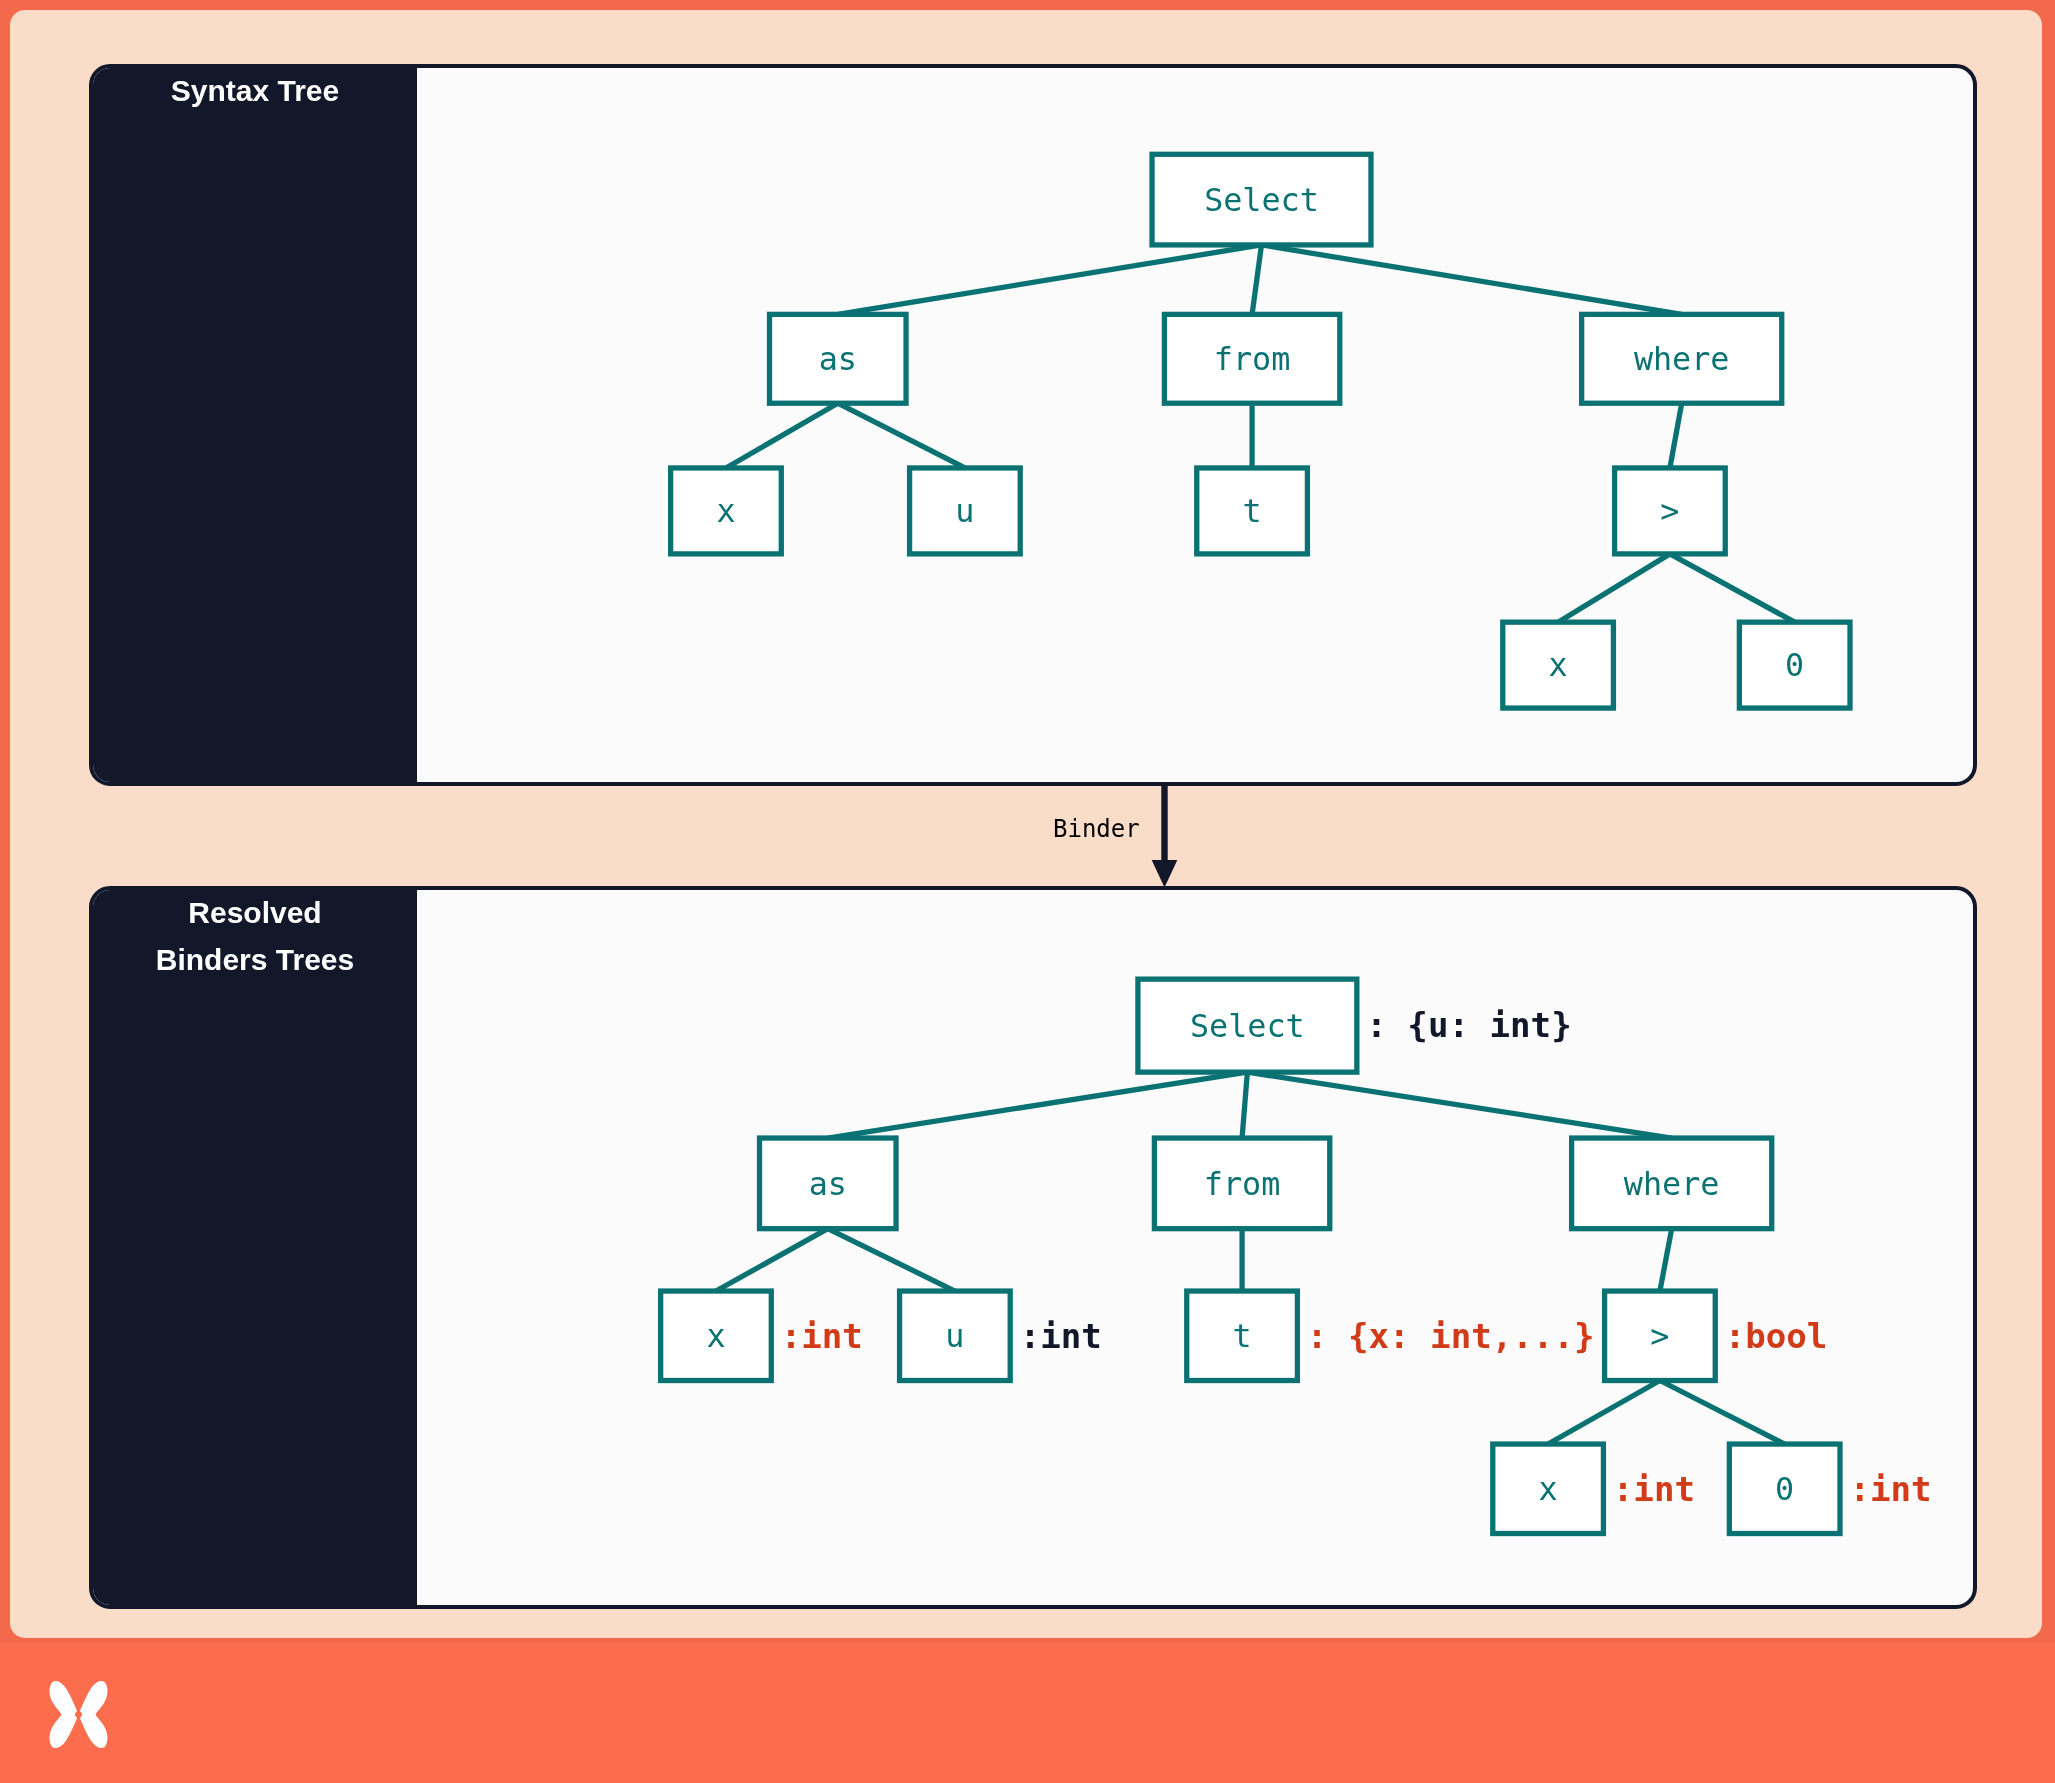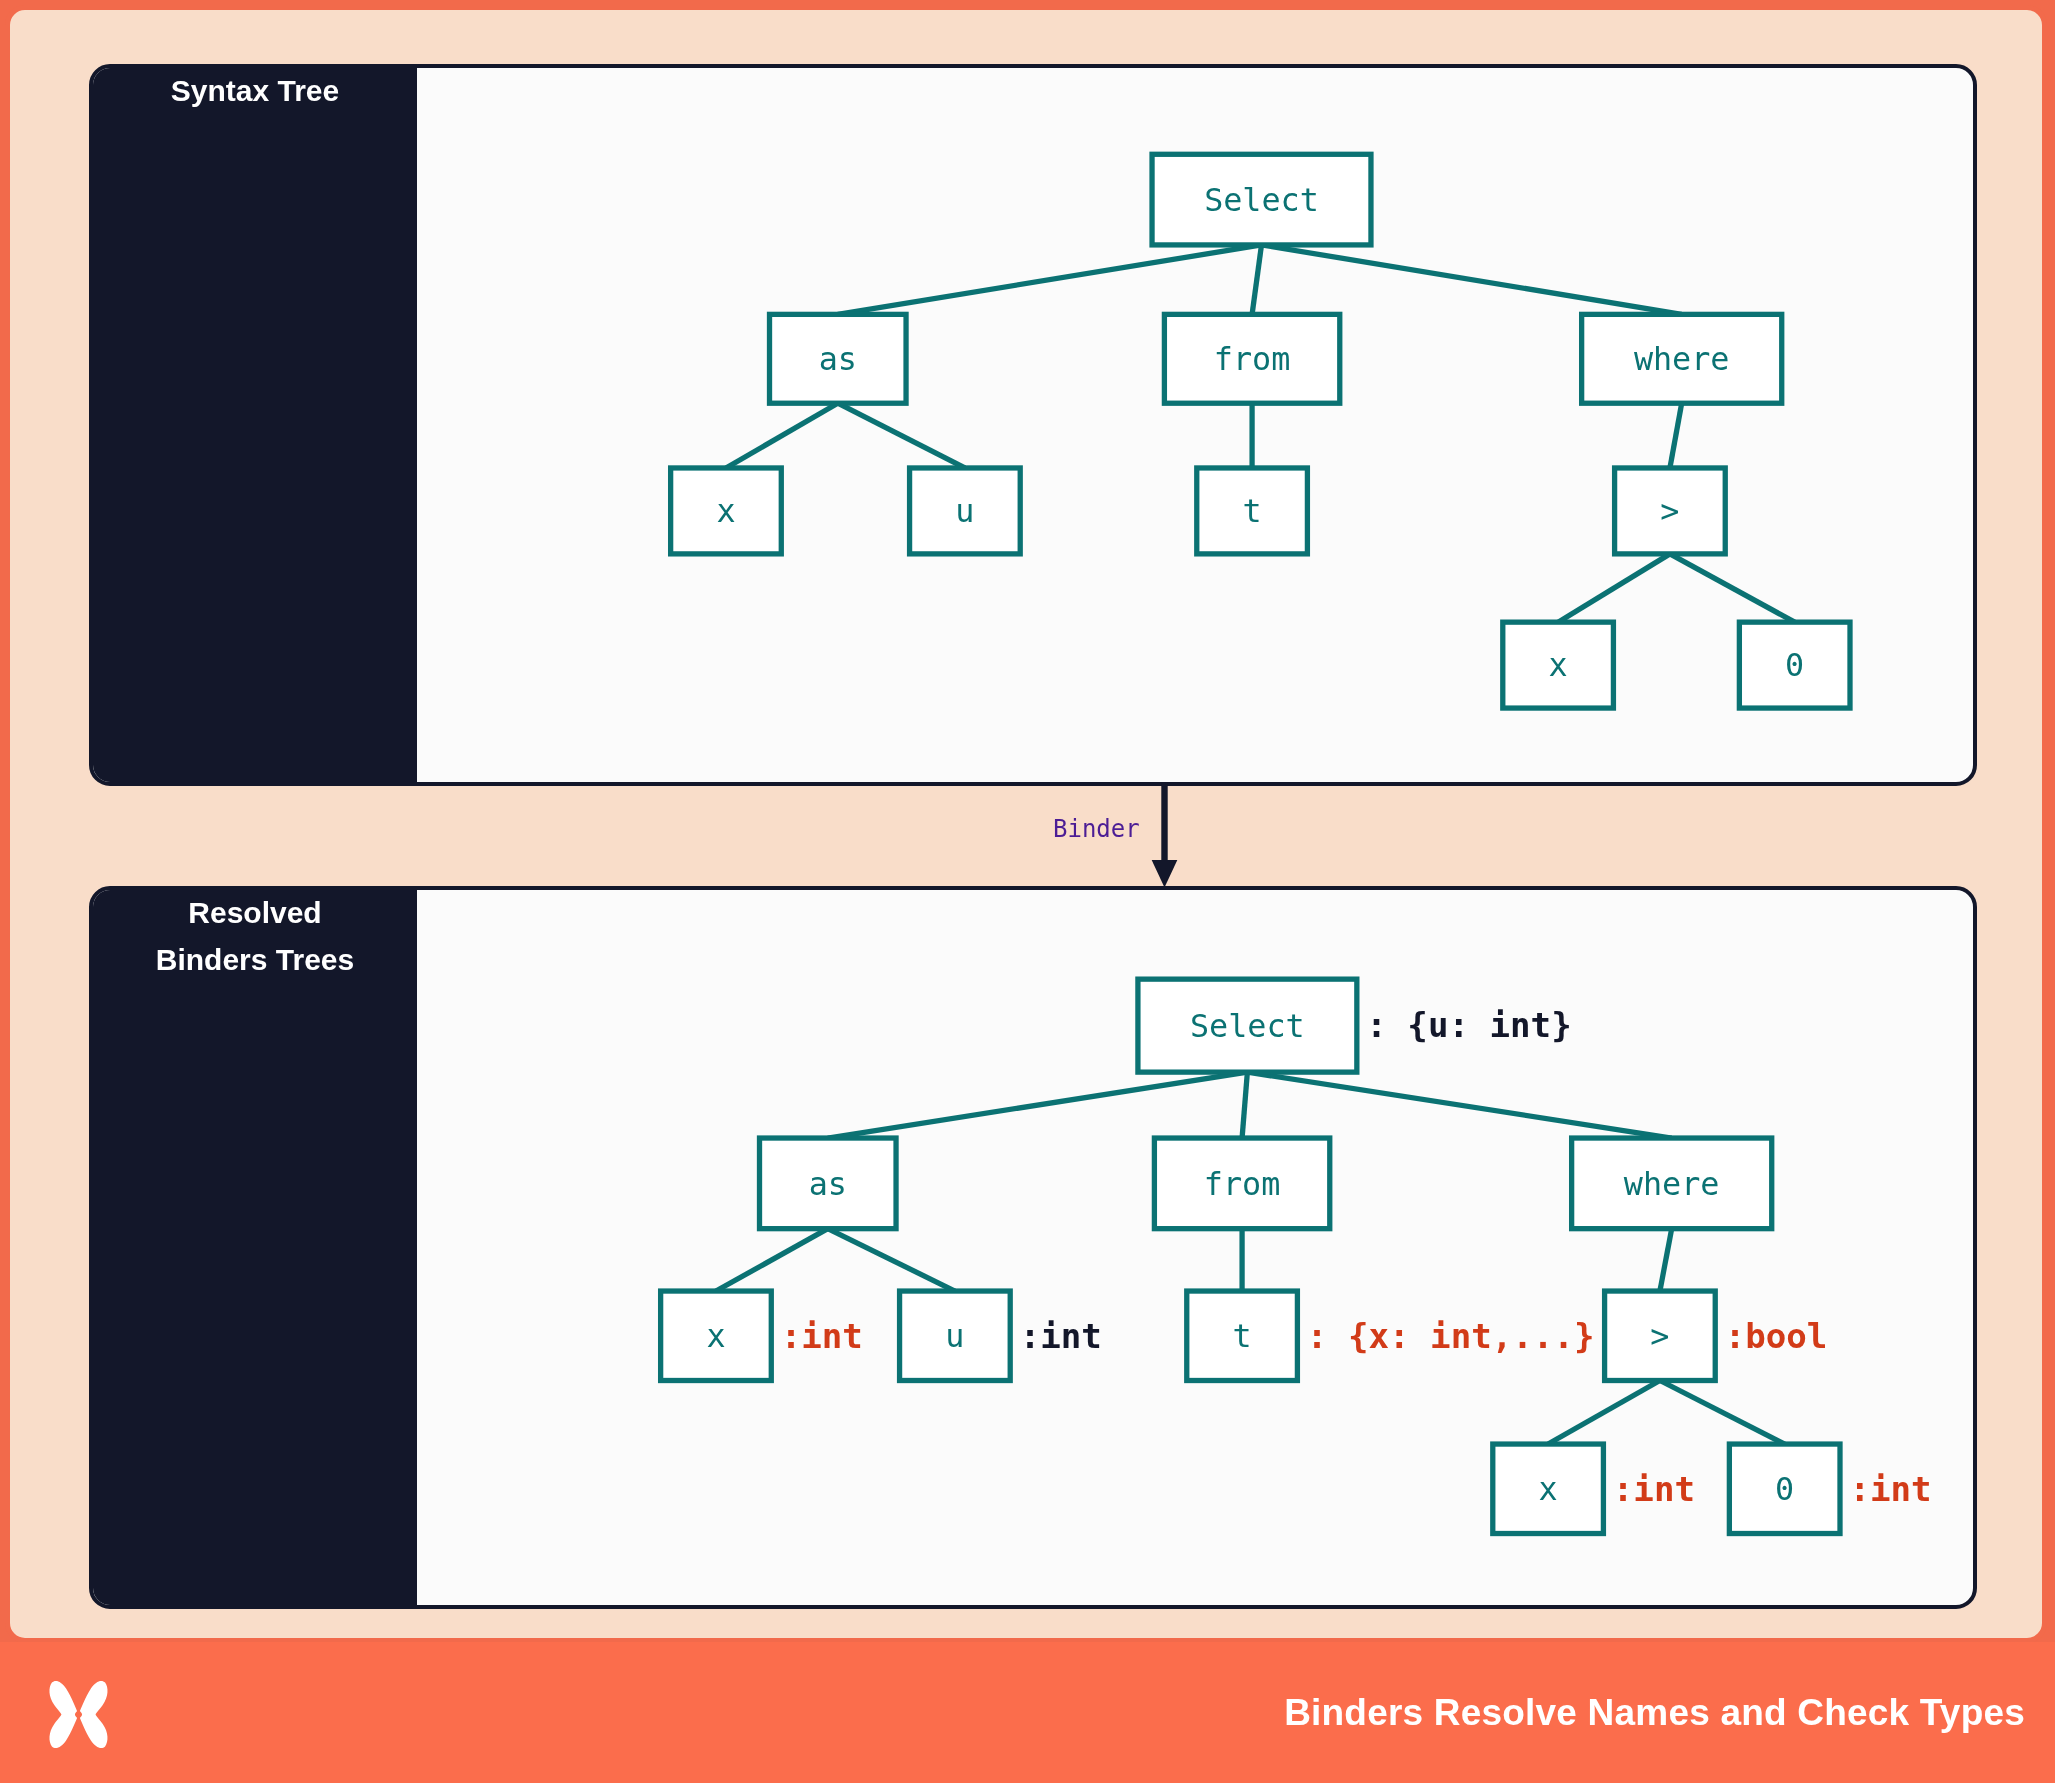--- a/index.html
+++ b/index.html
@@ -70,21 +70,21 @@
   .canvas{
     position:absolute;left:324px;top:0;right:0;bottom:0;text-align:center;
   }
   .canvas svg{display:block;width:100%;height:100%;}
 
   
   .binder-label{
     position:absolute;left:1053px;top:815px;
     font-family:"DejaVu Sans Mono", monospace;
     font-size:24px;
-    color:#4c1d95;
+    color:#000000;
     white-space:nowrap;
   }
   .binder-arrow{
     position:absolute;left:1147px;top:782px;
     width:35px;height:106px;
   }
 
   
   .nd-box{fill:#ffffff;stroke:#0b7273;stroke-width:9;}
   .nd-txt{fill:#0b7273;font-family:"DejaVu Sans Mono", monospace;font-size:54px;text-anchor:middle;dominant-baseline:middle;}
@@ -232,17 +232,16 @@
   </div>
 
   <div class="footer">
     <svg class="logo" viewBox="0 0 110 120">
       <path d="M10,6 C4,14 4,30 14,44 C22,55 26,58 26,60 C26,62 22,65 14,76 C4,90 4,106 10,114
                C16,120 26,116 34,104 C44,88 50,72 55,60 C50,48 44,32 34,16 C26,4 16,0 10,6 Z" fill="#ffffff"></path>
       <path d="M100,6 C106,14 106,30 96,44 C88,55 84,58 84,60 C84,62 88,65 96,76 C106,90 106,106 100,114
                C94,120 84,116 76,104 C66,88 60,72 55,60 C60,48 66,32 76,16 C84,4 94,0 100,6 Z" fill="#ffffff"></path>
       <path d="M55,52 C59,56 61,58 61,60 C61,62 59,64 55,68 C51,64 49,62 49,60 C49,58 51,56 55,52 Z" fill="#fb6d4c"></path>
     </svg>
-    <div class="footer-title">Binders Resolve Names and Check Types</div>
   </div>
 
 </div>
 
 
 </body></html>

